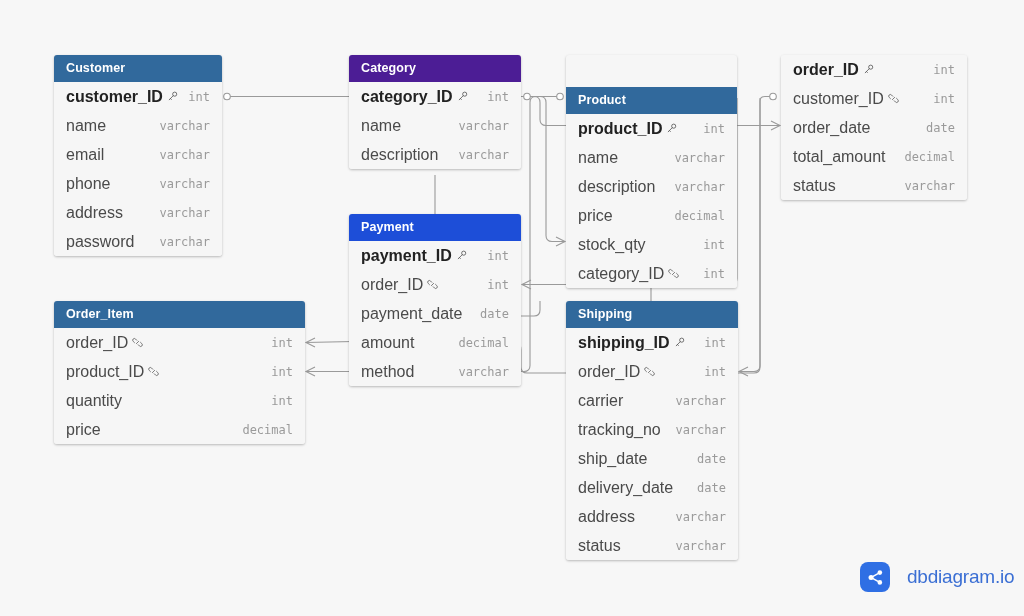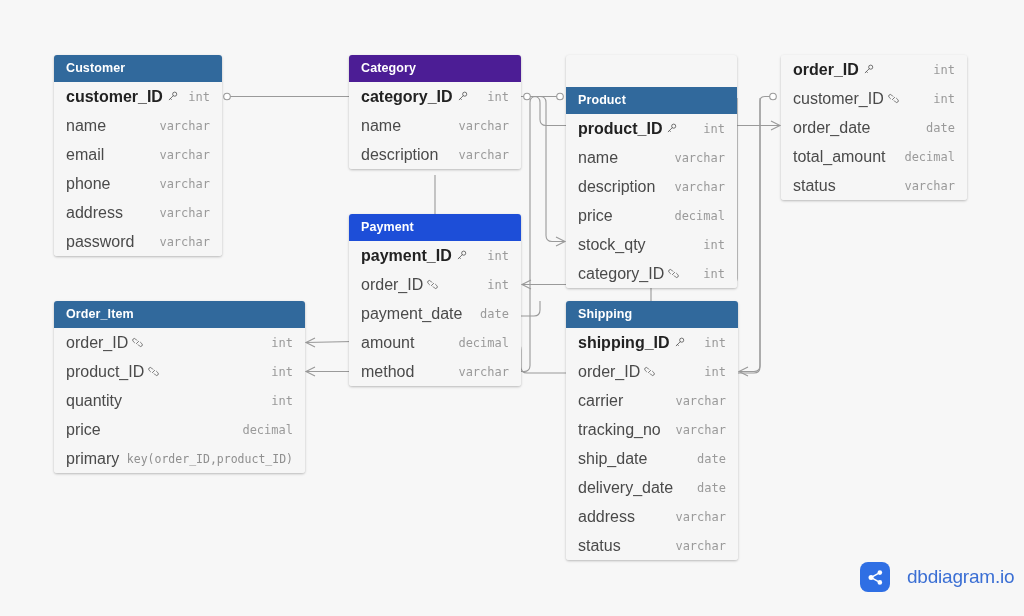--- a/index.html
+++ b/index.html
@@ -350,26 +350,20 @@
             <span>quantity</span>
           </span>
           <span class="field-type">int</span>
         </div>
         <div class="field-row">
           <span class="field-name">
             <span>price</span>
           </span>
           <span class="field-type">decimal</span>
         </div>
-        <div class="field-row">
-          <span class="field-name">
-            <span>primary</span>
-          </span>
-          <span class="field-type mono-wide">key(order_ID,product_ID)</span>
-        </div>
       </div>
       <div class="table-card" style="left: 349px; top: 214px; width: 172px;">
         <div class="table-header" style="background: #1d4ed8;">Payment</div>
         <div class="field-row pk">
           <span class="field-name">
             <span>payment_ID</span>
             <span class="key-icon">
               <svg viewBox="0 0 16 16" width="11" height="11">
                 <g fill="none" stroke="#3c3c3c" stroke-width="1.2">
                   <circle cx="11.2" cy="4.6" r="3.0"></circle>

